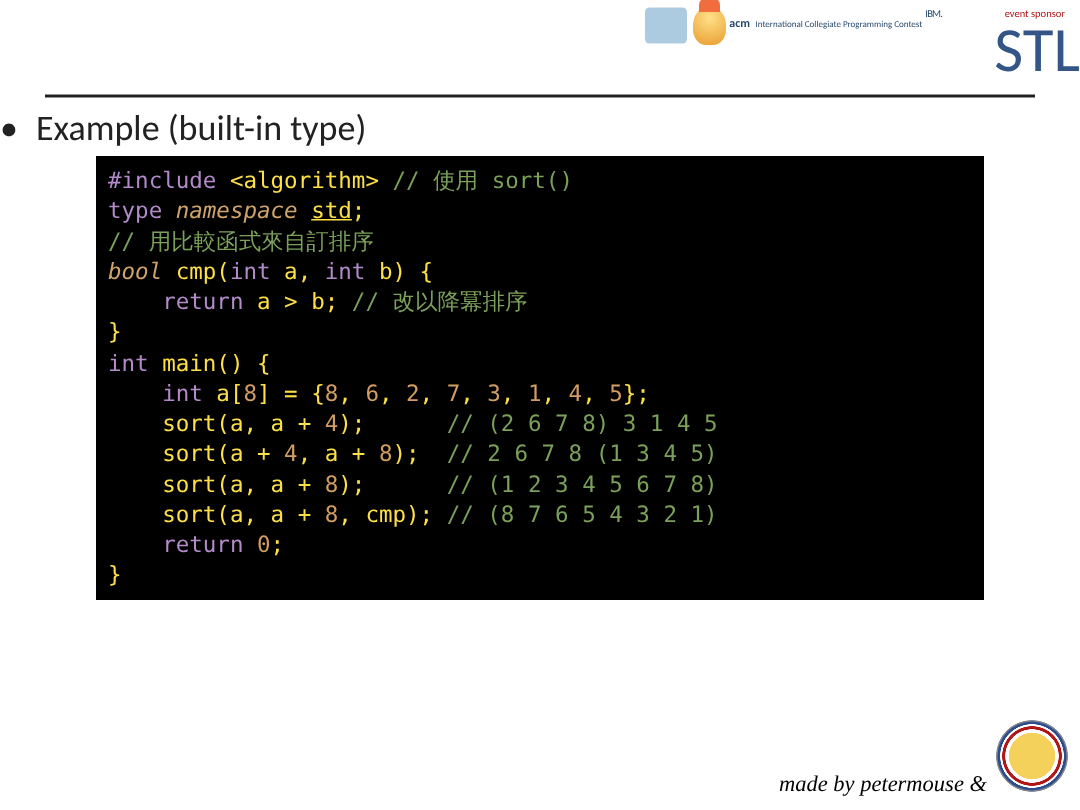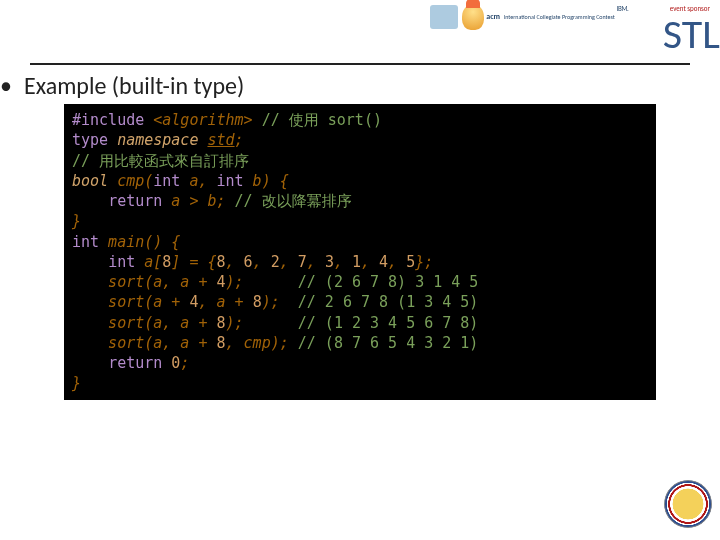--- a/index.html
+++ b/index.html
@@ -135,21 +135,21 @@
     background:
       radial-gradient(circle at 50% 50%, #f4d15a 0%, #f4d15a 45%, rgba(0,0,0,0) 46%),
       radial-gradient(circle at 50% 50%, rgba(0,0,0,0) 52%, #b01717 53%, #b01717 58%, rgba(0,0,0,0) 59%),
       radial-gradient(circle at 50% 50%, rgba(0,0,0,0) 62%, #2b4d8f 63%, #2b4d8f 70%, rgba(0,0,0,0) 71%),
       #fff;
     box-shadow: 0 0 0 1px #888 inset;
   }      
   .dir   { color: #b38bcb; }      
   .type2 { color: #b38bcb; }      
   .ns    { color: #d0a36a; font-style: italic; } 
-  .id    { color: #a16207; font-style: italic; }
+  .id    { color: #fde047; }
   .cmt   { color: #7aa05a; }
   .num   { color: #d29d63; }
   .ul    { text-decoration: underline; }
 </style>
 </head>
 <body>
 
 <div class="logos">
   <div class="logo-row1">
     <div class="logo-box"></div>
@@ -183,15 +183,16 @@
     <span class="type2">int</span><span class="id"> a[</span><span class="num">8</span><span class="id">] = {</span><span class="num">8</span><span class="id">, </span><span class="num">6</span><span class="id">, </span><span class="num">2</span><span class="id">, </span><span class="num">7</span><span class="id">, </span><span class="num">3</span><span class="id">, </span><span class="num">1</span><span class="id">, </span><span class="num">4</span><span class="id">, </span><span class="num">5</span><span class="id">};</span>
 <span class="id">    sort(a, a + </span><span class="num">4</span><span class="id">);      </span><span class="cmt">// (2 6 7 8) 3 1 4 5</span>
 <span class="id">    sort(a + </span><span class="num">4</span><span class="id">, a + </span><span class="num">8</span><span class="id">);  </span><span class="cmt">// 2 6 7 8 (1 3 4 5)</span>
 <span class="id">    sort(a, a + </span><span class="num">8</span><span class="id">);      </span><span class="cmt">// (1 2 3 4 5 6 7 8)</span>
 <span class="id">    sort(a, a + </span><span class="num">8</span><span class="id">, cmp); </span><span class="cmt">// (8 7 6 5 4 3 2 1)</span>
     <span class="type2">return</span><span class="id"> </span><span class="num">0</span><span class="id">;</span>
 <span class="id">}</span></div>
 
 <div class="footer">
   <div class="footer-right">
+    <div>made by petermouse &amp;</div>
   </div>
   <div class="emblem"></div>
 </div>
 
 </body></html>

